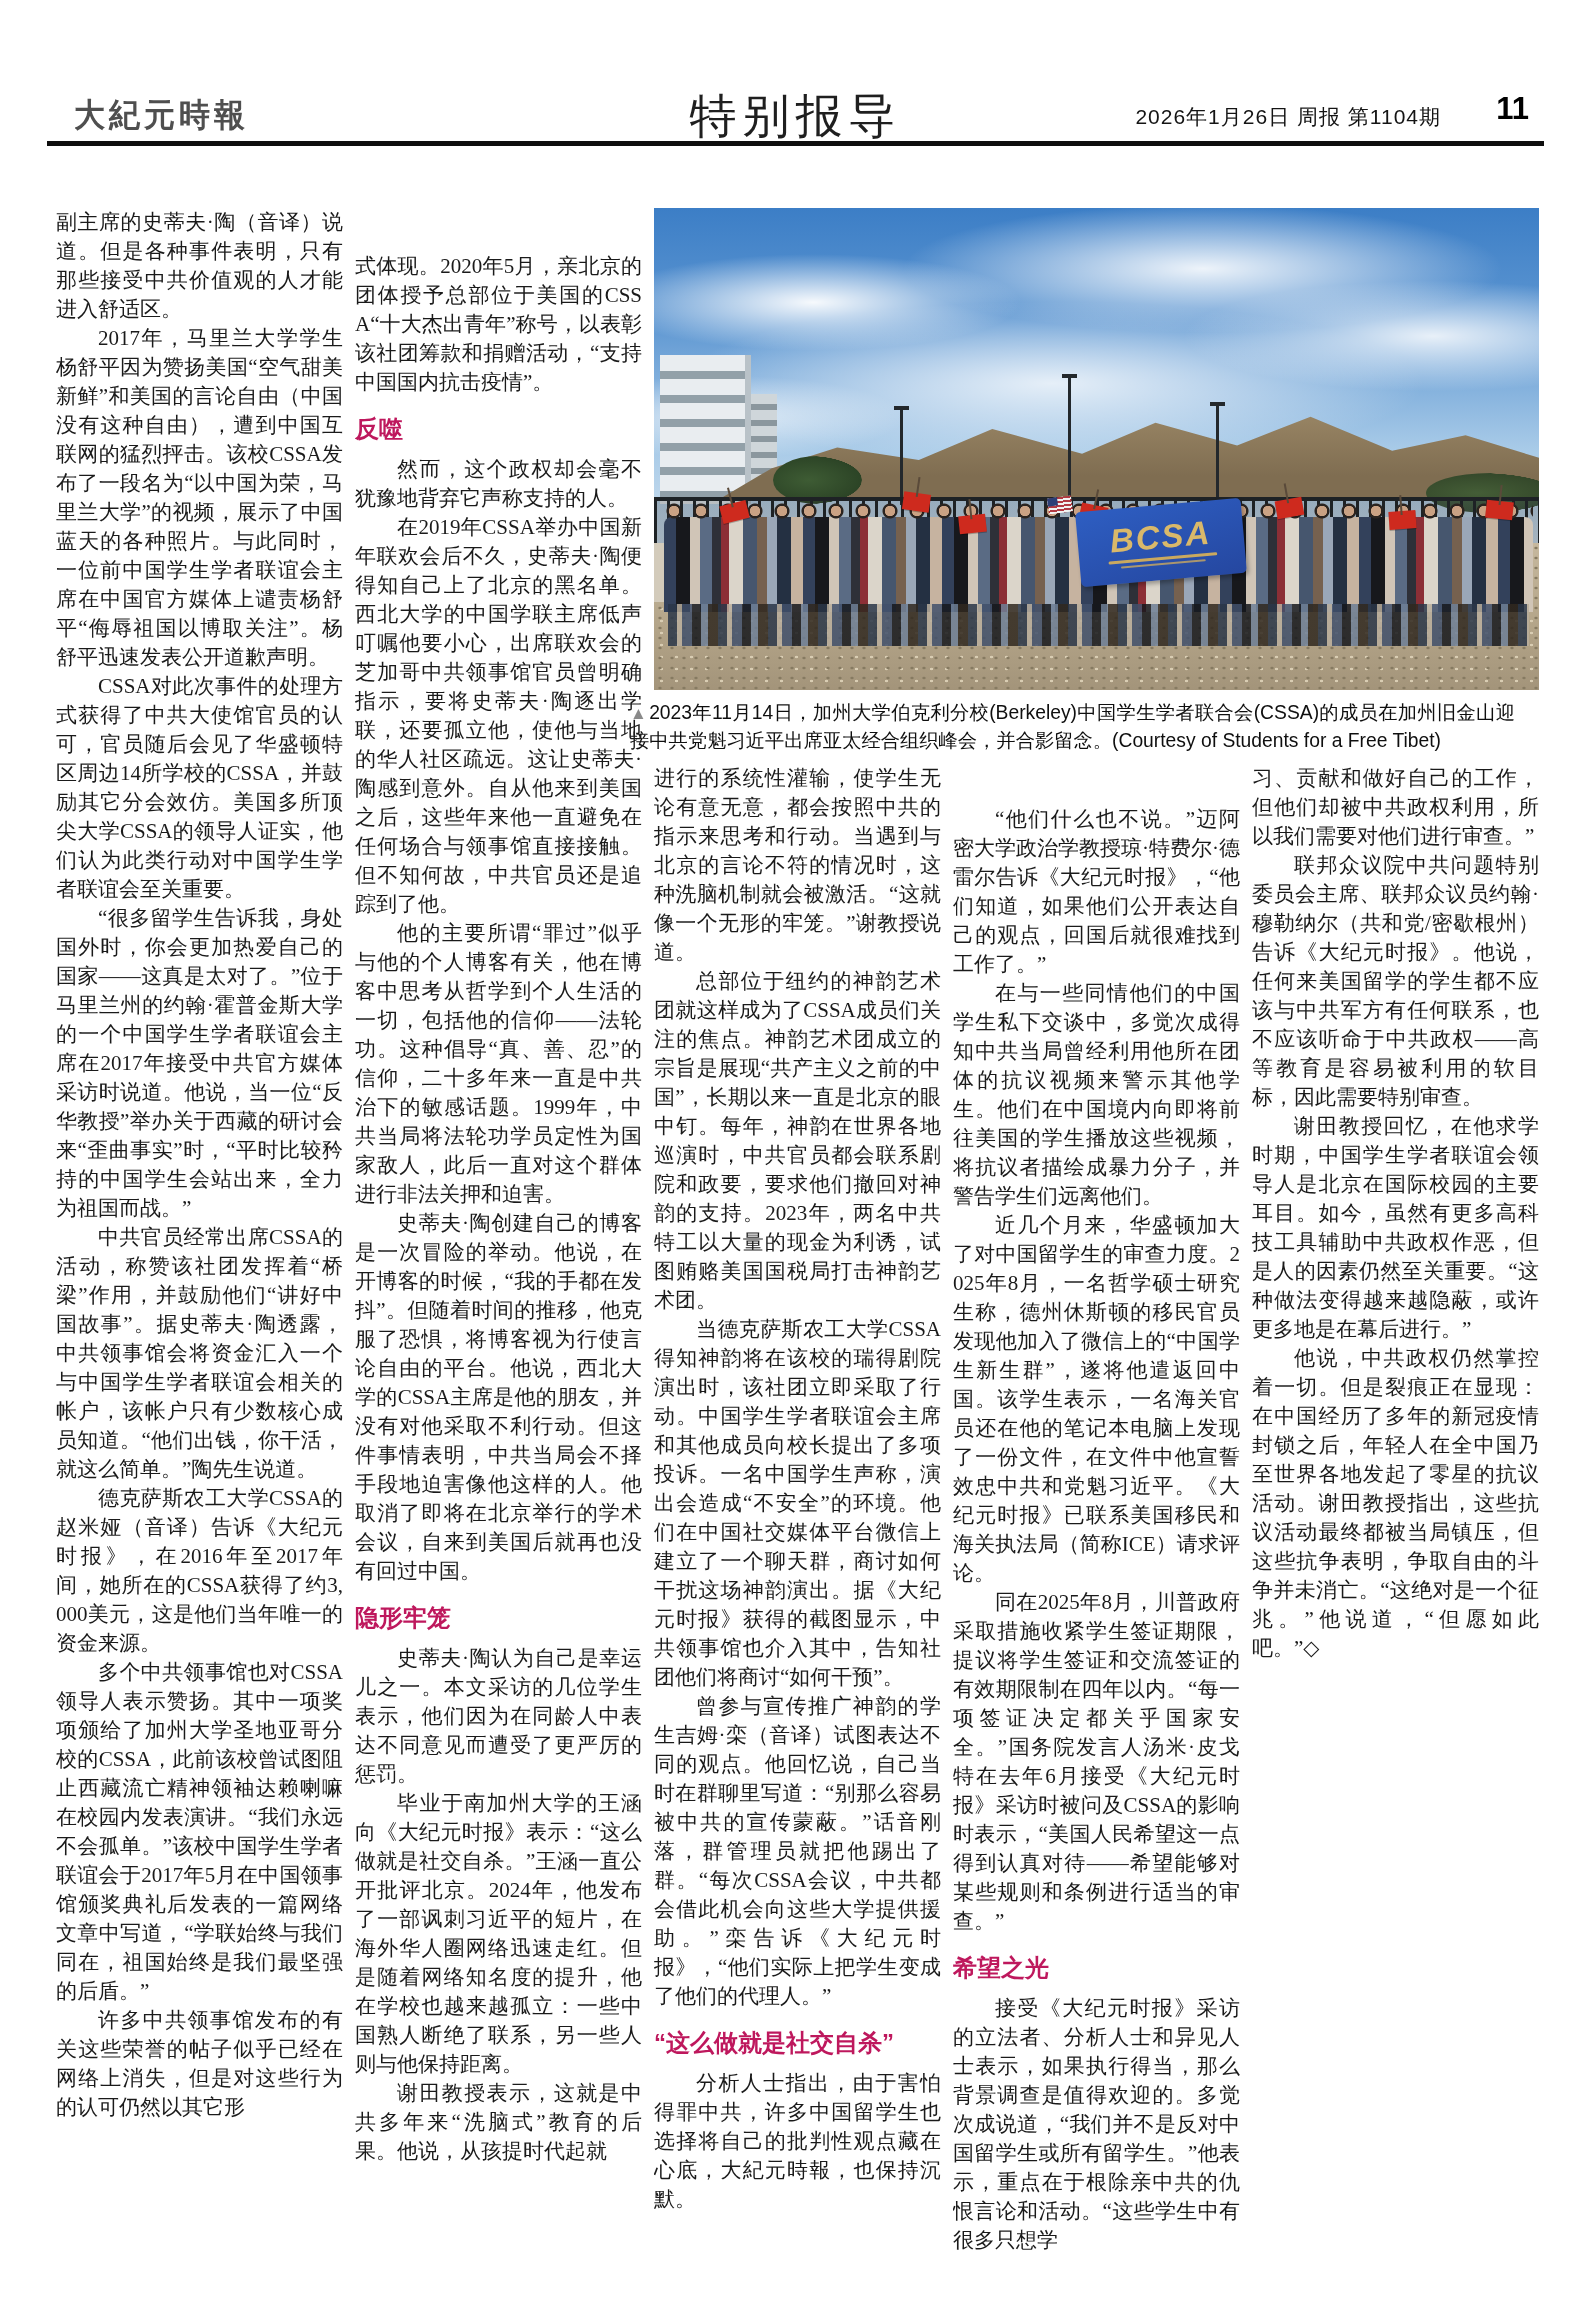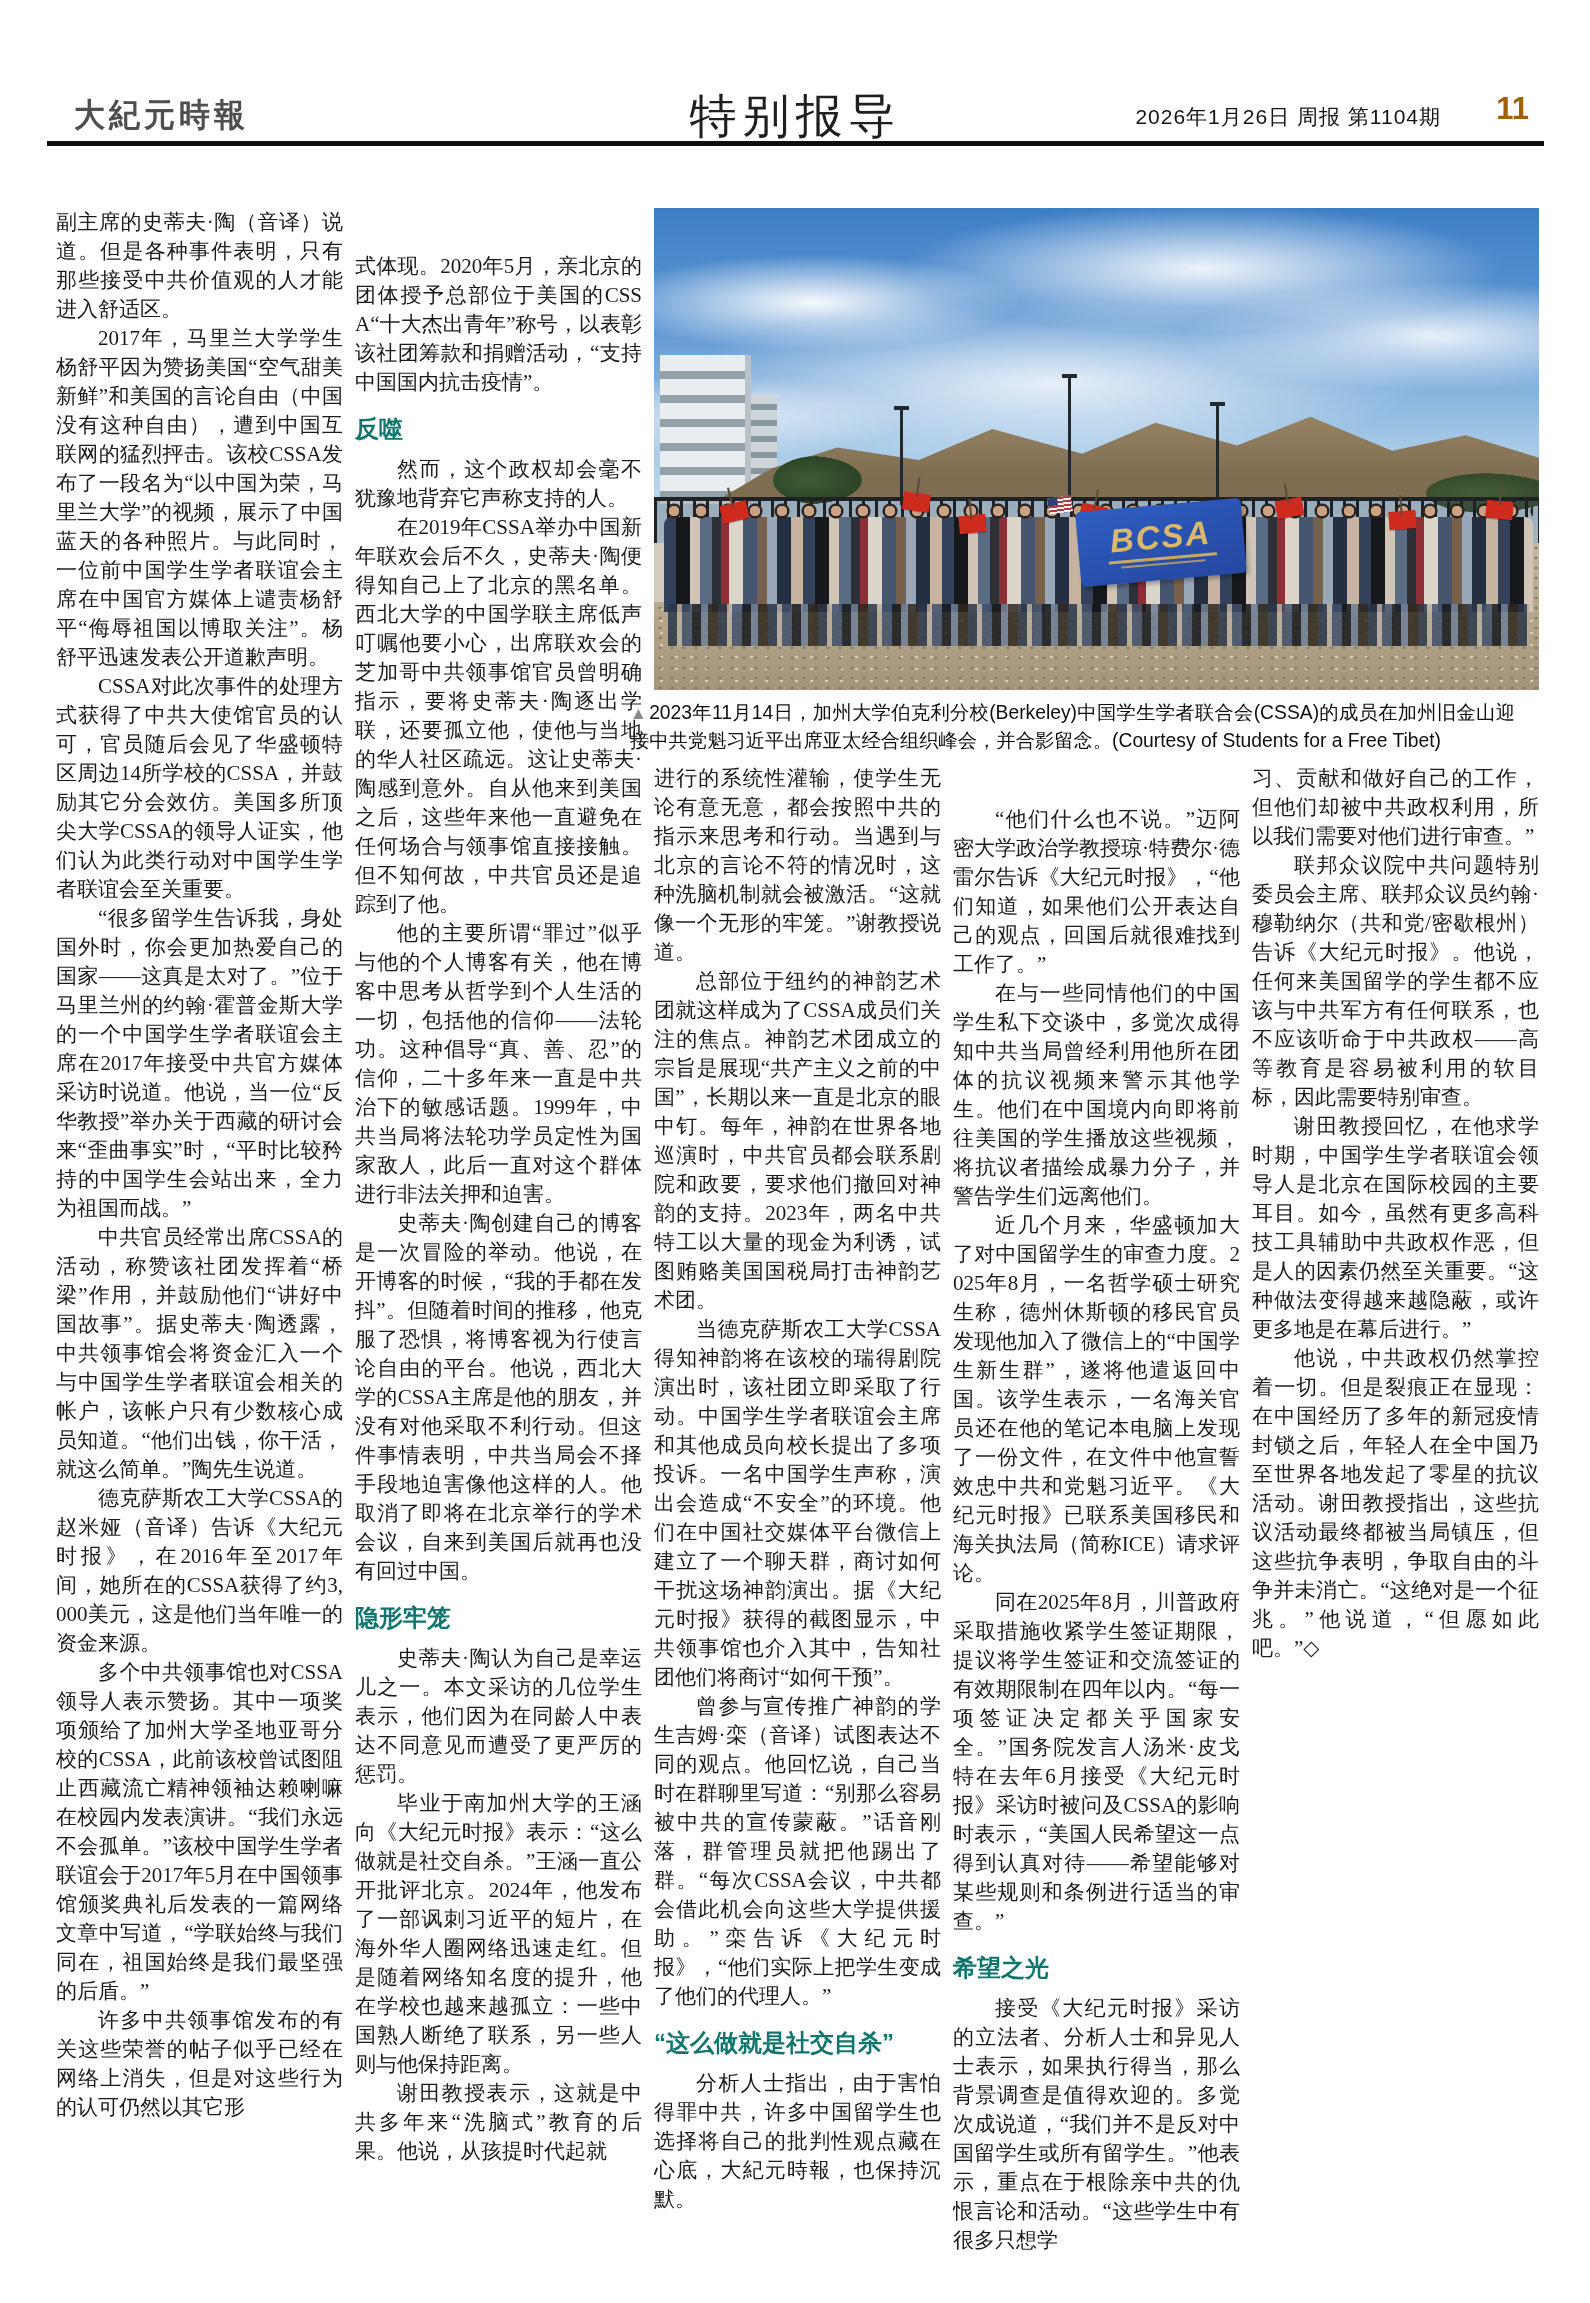--- a/index.html
+++ b/index.html
@@ -18,38 +18,38 @@
     position:absolute;left:50%;top:85px;transform:translateX(-50%);
     font-size:47px;font-weight:500;letter-spacing:6px;color:#1f1f1f;
     font-family:"Liberation Sans","DejaVu Sans",sans-serif;
   }
   .dateline{
     position:absolute;right:150px;top:103px;font-size:21px;color:#141414;
     font-family:Liberation Sans, sans-serif;letter-spacing:1px;
   }
   .pagenum{
     position:absolute;right:62px;top:91px;font-size:31px;font-weight:bold;
-    color:#a16207;font-family:"Liberation Sans","DejaVu Sans",sans-serif;
+    color:#000000;font-family:"Liberation Sans","DejaVu Sans",sans-serif;
   }
   .rule{position:absolute;left:47px;right:47px;top:141px;height:5px;background:#0e0e0e;}
   
   .col{
     position:absolute;top:208px;width:287px;height:2022px;overflow:hidden;
     font-size:21px;line-height:29px;text-align:justify;word-break:break-all;
   }
   .c1{left:56px;}
   .c2{left:355px;margin-top:44px;}
   .c3{left:654px;top:764px;height:1480px;}
   .c4{left:953px;top:764px;height:1480px;margin-top:41px;}
   .c5{left:1252px;top:764px;height:1480px;}
   .col p{margin:0;}
   .col p.p{text-indent:2em;}
   .col h3{
     margin:17px 0 11px 0;font-size:24px;line-height:30px;font-weight:bold;
-    color:#0f766e;font-family:"Liberation Sans","DejaVu Sans",sans-serif;text-align:left;
+    color:#be185d;font-family:"Liberation Sans","DejaVu Sans",sans-serif;text-align:left;
   }
   
   .photo{
     position:absolute;left:654px;top:208px;width:885px;height:482px;margin:0;
     overflow:hidden;background:#bcd7ee;
   }
   .sky{
     position:absolute;inset:0;height:337px;
     background:
       radial-gradient(ellipse 297px 69px at 18% 28%,rgba(255,255,255,.95) 0%,rgba(255,255,255,0) 70%),

